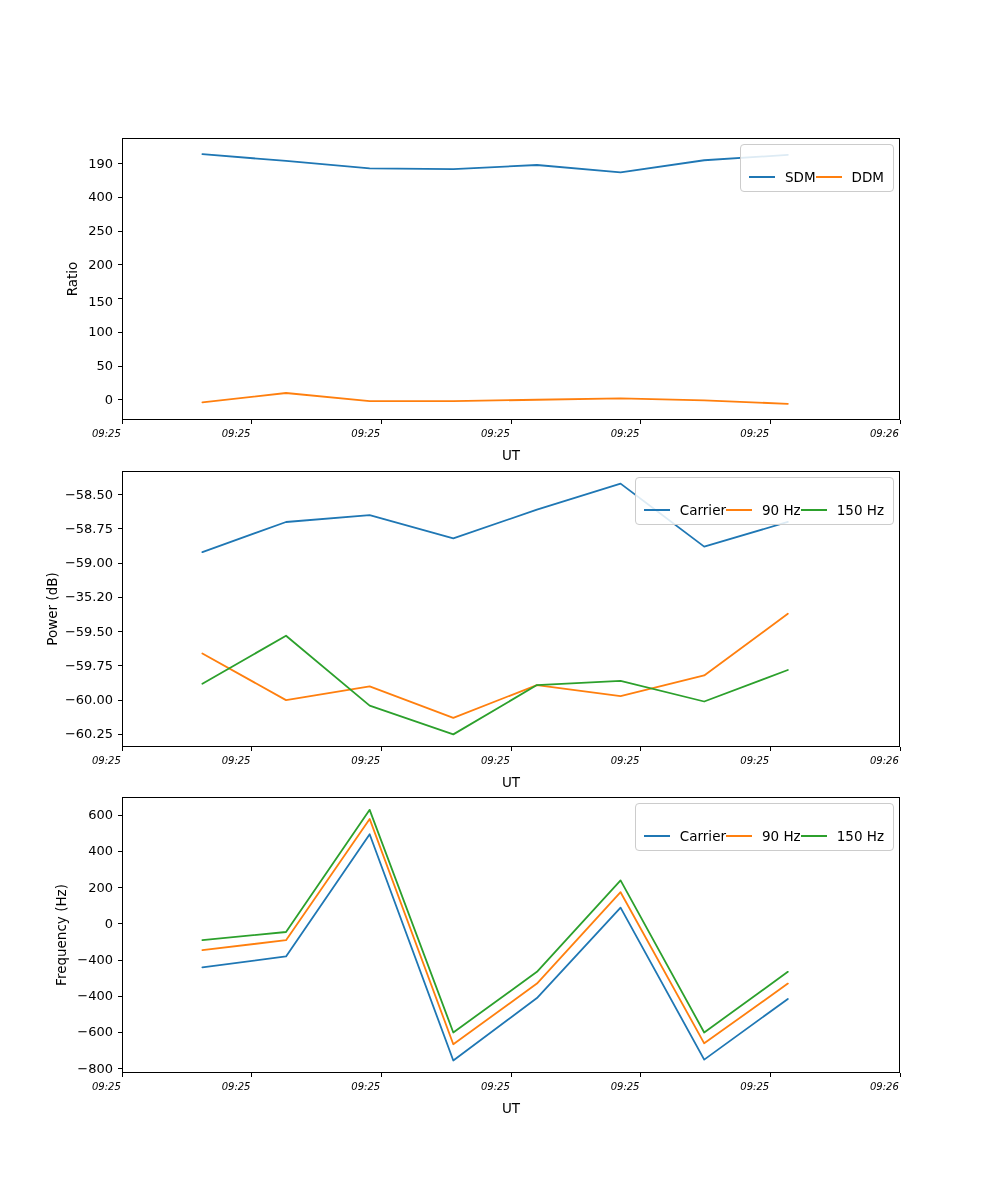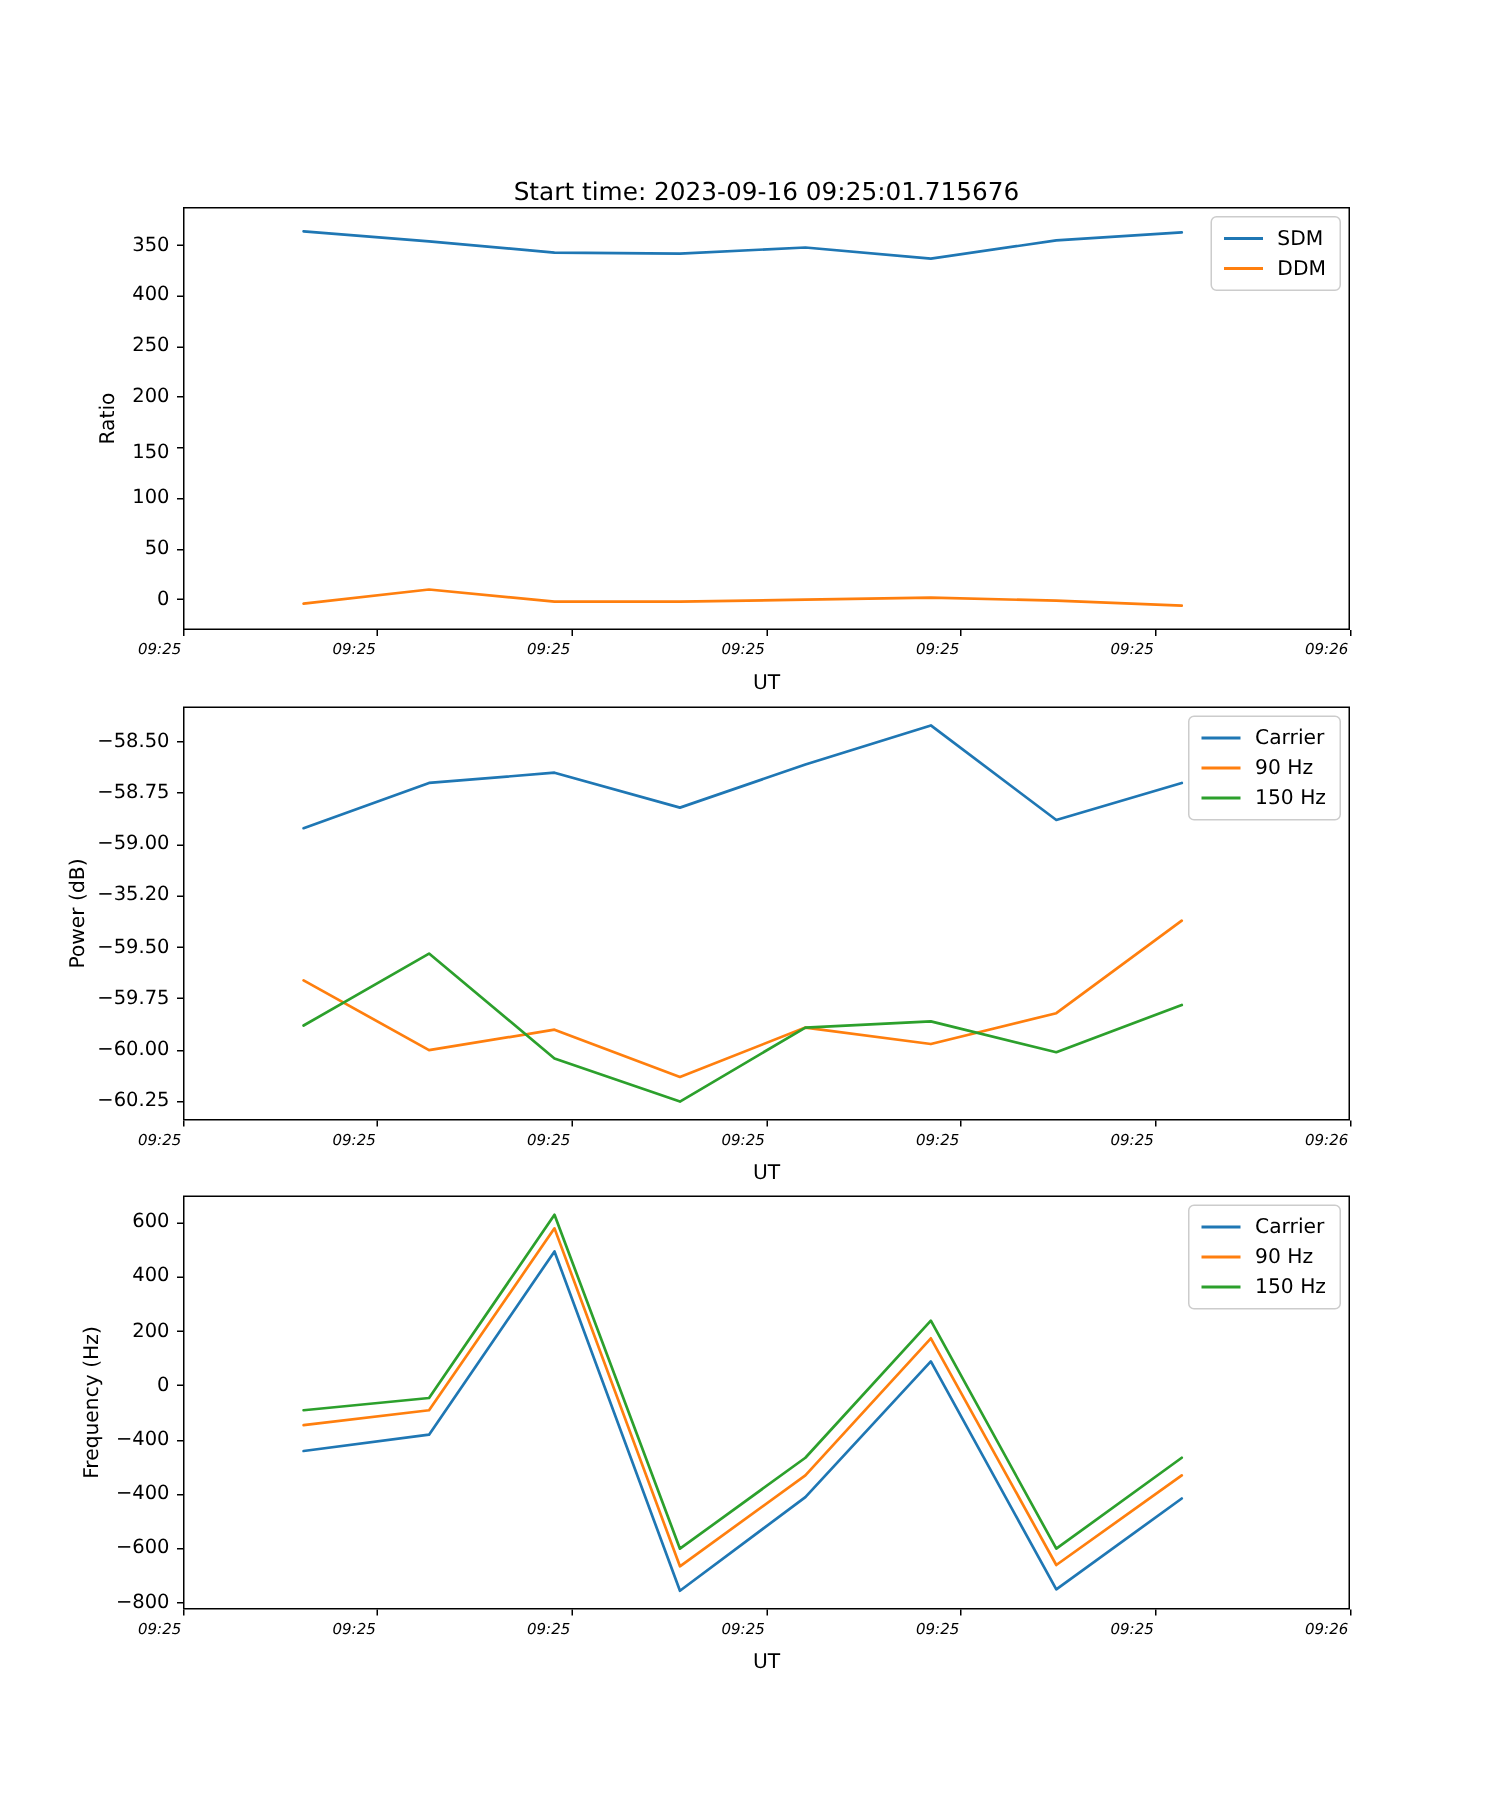--- a/index.html
+++ b/index.html
@@ -73,23 +73,22 @@
     line-height: 16px;
     white-space: nowrap;
   }
   .legend {
     position: absolute;
     top: 6px;
     right: 6px;
     background: rgba(255,255,255,0.85);
     border: 1px solid #cccccc;
     border-radius: 4px;
-    padding: 6px 9px 6px 8px;
+    padding: 24px 9px 6px 8px;
     display: flex;
-    flex-direction: column;
     row-gap: 4px;
   }
   .legend-entry {
     display: flex;
     align-items: center;
     column-gap: 10px;
     height: 16px;
   }
   .legend-swatch {
     width: 26px;
@@ -100,21 +99,20 @@
   .legend-label {
     font-size: 13.5px;
     line-height: 16px;
     white-space: nowrap;
   }
 </style>
 </head>
 <body>
 
 <div class="figure">
-  <div class="fig-title">Start time: 2023-09-16 09:25:01.715676</div>
   <div class="axes" id="chart-0" style="left:122px; top:138px; width:778px; height:282px;">
       <svg width="778" height="282">
         <rect x="0.5" y="0.5" width="777" height="281" fill="none" stroke="#000000" stroke-width="1"></rect>
         <polyline points="80.39,16.19 164.03,22.94 247.66,30.36 331.30,31.03 414.93,26.99 498.57,34.41 582.20,22.26 665.84,16.87" fill="none" stroke="#1f77b4" stroke-width="1.8" stroke-linejoin="round" stroke-linecap="round"></polyline>
         <polyline points="80.39,264.46 164.03,255.01 247.66,263.11 331.30,263.11 414.93,261.76 498.57,260.41 582.20,262.44 665.84,265.81" fill="none" stroke="#ff7f0e" stroke-width="1.8" stroke-linejoin="round" stroke-linecap="round"></polyline>
       </svg>
       <div class="tickmark-x" style="left: -0.5px; top: 282px;"></div>
       <div class="ticklabel-x" style="left: -30px; top: 288px;">09:25</div>
       <div class="tickmark-x" style="left: 129.167px; top: 282px;"></div>
       <div class="ticklabel-x" style="left: 99.6667px; top: 288px;">09:25</div>
@@ -136,21 +134,21 @@
       <div class="ticklabel-y" style="left: -69px; top: 186.297px;">100</div>
       <div class="tickmark-y" style="left: -4px; top: 160.065px;"></div>
       <div class="ticklabel-y" style="left: -69px; top: 156px;">150</div>
       <div class="tickmark-y" style="left: -4px; top: 126.333px;"></div>
       <div class="ticklabel-y" style="left: -69px; top: 118.833px;">200</div>
       <div class="tickmark-y" style="left: -4px; top: 92.6005px;"></div>
       <div class="ticklabel-y" style="left: -69px; top: 85.1005px;">250</div>
       <div class="tickmark-y" style="left: -4px; top: 58.8684px;"></div>
       <div class="ticklabel-y" style="left: -69px; top: 51.3684px;">400</div>
       <div class="tickmark-y" style="left: -4px; top: 25.1364px;"></div>
-      <div class="ticklabel-y" style="left: -69px; top: 17.6364px;">350</div>
+      <div class="ticklabel-y" style="left: -69px; top: 17.6364px;">190</div>
       <div class="axis-label-x" style="top: 309px;">UT</div>
       <div class="axis-label-y" style="left: -50px; top: 141px;">Ratio</div>
       <div class="legend">
         <div class="legend-entry">
           <div class="legend-swatch" style="border-top-color: rgb(31, 119, 180);"></div>
           <div class="legend-label">SDM</div>
         </div>
         <div class="legend-entry">
           <div class="legend-swatch" style="border-top-color: rgb(255, 127, 14);"></div>
           <div class="legend-label">DDM</div>

